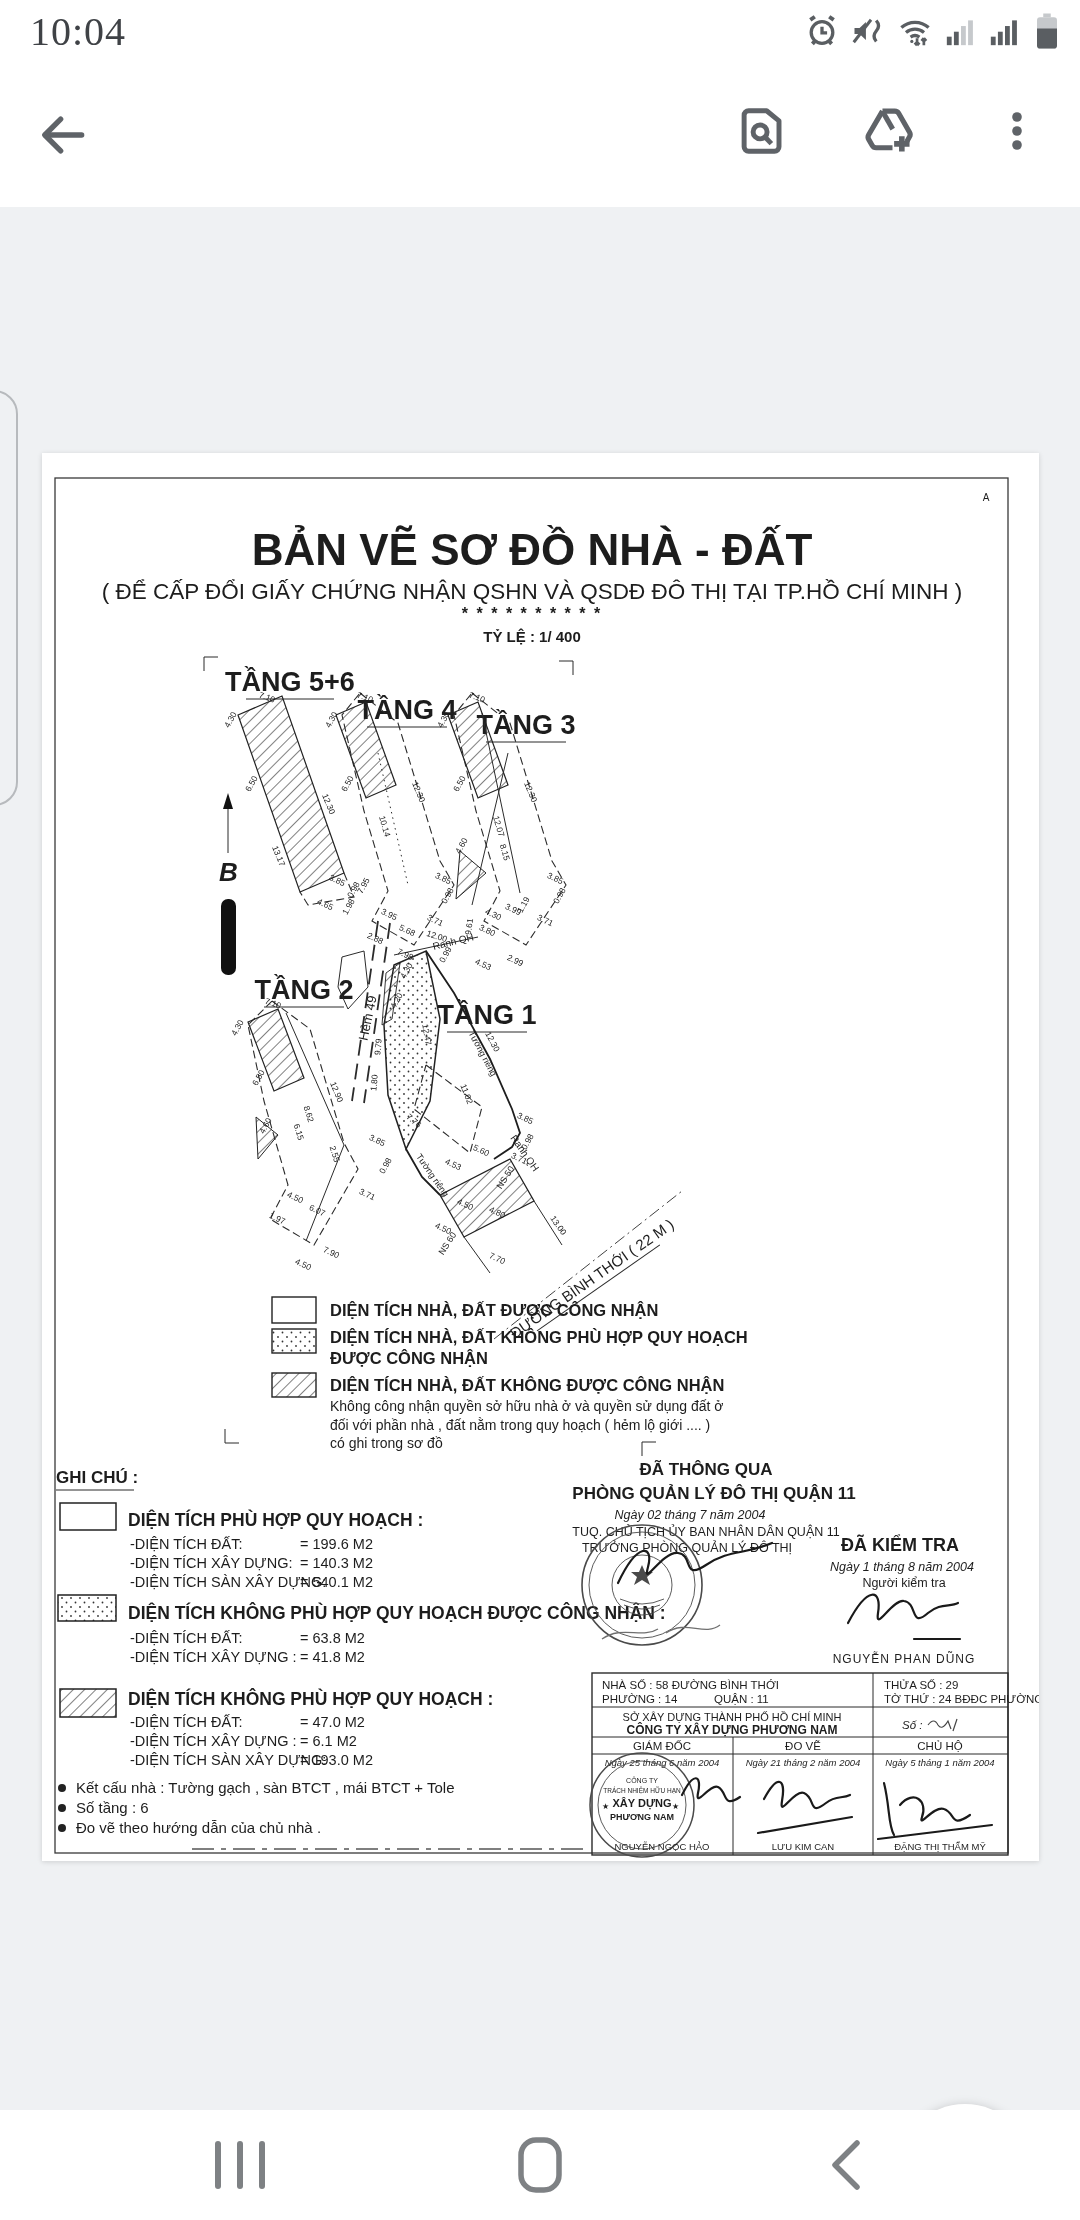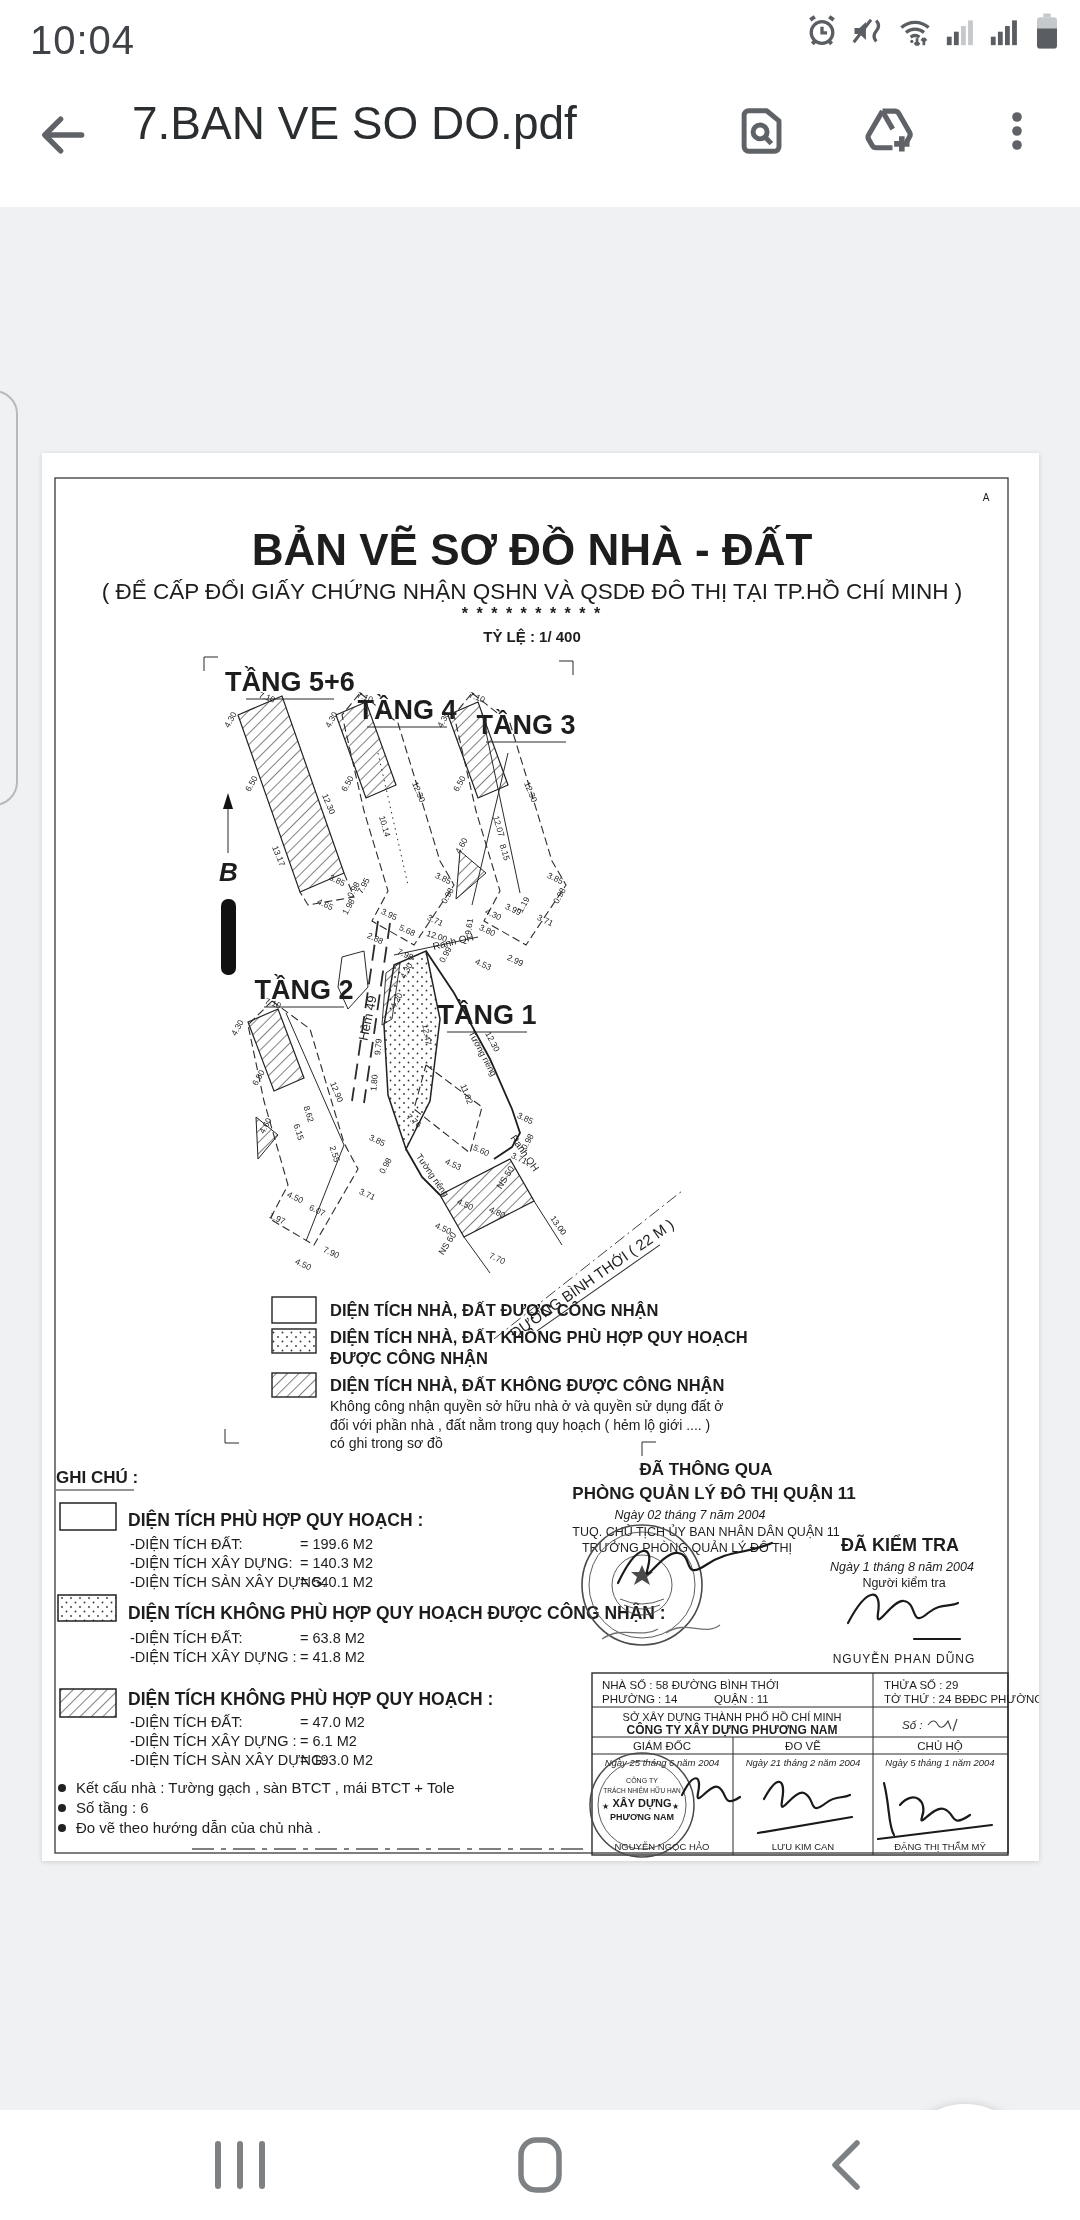--- a/index.html
+++ b/index.html
@@ -1,21 +1,21 @@
 <!DOCTYPE html>
 <html><head>
 <meta charset="utf-8">
 <style>
   html,body{margin:0;padding:0;}
   body{width:1080px;height:2220px;position:relative;background:#eff1f3;
        font-family:"Liberation Sans",sans-serif;overflow:hidden;}
   .abs{position:absolute;}
   
   #status-bar{left:0;top:0;width:1080px;height:62px;background:#ffffff;}
-  #status-time{left:30px;top:18px;font-size:40px;color:#3f4246;letter-spacing:1px;}
+  #status-time{left:30px;top:8px;font-size:40px;color:#3f4246;letter-spacing:1px;font-family:Liberation Serif, serif;}
   #status-icons{right:18px;top:12px;display:flex;align-items:center;gap:10px;}
   
   #app-bar{left:0;top:62px;width:1080px;height:145px;background:#ffffff;
            box-shadow:0 1px 0 #e3e5e7;}
   #back-button{left:28px;top:38px;width:70px;height:70px;}
   #doc-title{left:132px;top:34px;width:560px;font-size:46px;color:#2b2e31;
              white-space:nowrap;overflow:hidden;}
   #appbar-actions{right:30px;top:36px;display:flex;gap:62px;align-items:center;}
   .action-btn{width:66px;height:66px;display:flex;align-items:center;justify-content:center;}
   
@@ -90,21 +90,20 @@
   </div>
 </div>
 
 <div id="app-bar" class="abs">
   <div id="back-button" class="abs action-btn">
     <svg width="56" height="56" viewBox="0 0 24 24" fill="none" stroke="#5f6368" stroke-width="2.3" stroke-linecap="round" stroke-linejoin="round">
       <path d="M20 12H4.5"></path>
         <path d="M11 5.2 4.2 12l6.8 6.8"></path>
     </svg>
   </div>
-  <div id="doc-title" class="abs">7.BAN VE SO DO.pdf</div>
   <div id="appbar-actions" class="abs">
     <div class="action-btn">
       <svg width="54" height="54" viewBox="0 0 24 24" fill="none" stroke="#5f6368" stroke-width="2.2" stroke-linejoin="round">
         <path d="M6.5 3h8L20 7.5V19a2 2 0 0 1-2 2H6.5a2 2 0 0 1-2-2V5a2 2 0 0 1 2-2z"></path>
         <circle cx="11.6" cy="12.4" r="3.1"></circle>
           <path d="M13.8 14.7l2.8 2.9"></path>
       </svg>
     </div>
     <div class="action-btn">
       <svg width="56" height="56" viewBox="0 0 24 24" fill="none" stroke="#5f6368" stroke-width="2.2" stroke-linejoin="round">

